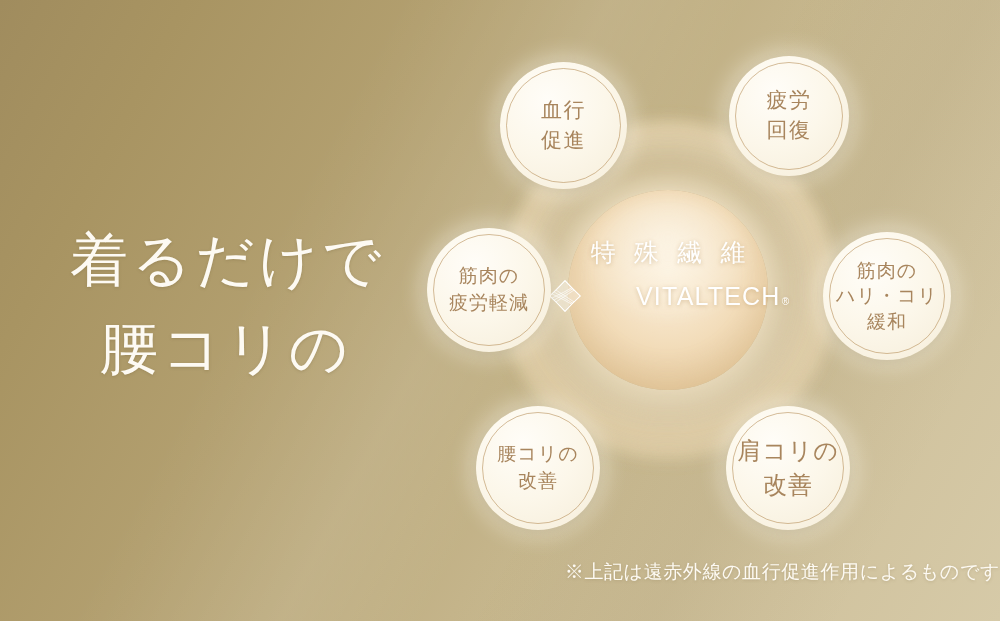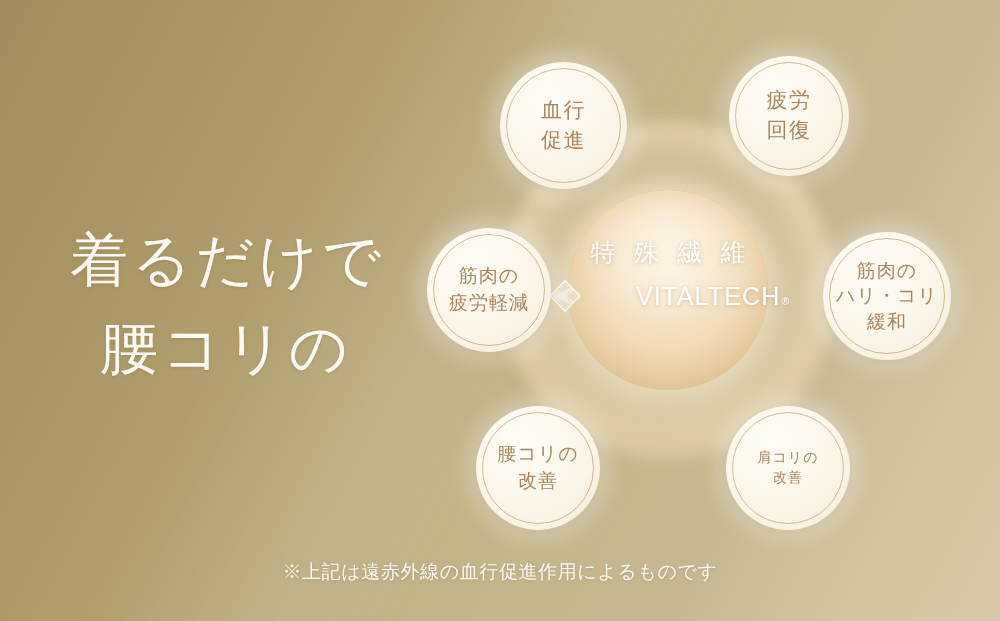--- a/index.html
+++ b/index.html
@@ -220,29 +220,29 @@
   #bubble-kinniku-l{ left: 427px; top: 228px; width: 124px; height: 124px; }
   #bubble-kinniku-r{ left: 823px; top: 232px; width: 128px; height: 128px; }
   #bubble-koshi    { left: 476px; top: 406px; width: 124px; height: 124px; }
   #bubble-kata     { left: 726px; top: 406px; width: 124px; height: 124px; }
 
   #bubble-kekkou    .bubble-label { font-size: 21px; }
   #bubble-hirou     .bubble-label { font-size: 21px; }
   #bubble-kinniku-l .bubble-label { font-size: 19px; letter-spacing: 1px; }
   #bubble-kinniku-r .bubble-label { font-size: 19px; letter-spacing: 1px; line-height: 1.35; }
   #bubble-koshi     .bubble-label { font-size: 19px; letter-spacing: 1px; }
-  #bubble-kata      .bubble-label { font-size: 14px; letter-spacing: 1px; }
+  #bubble-kata      .bubble-label { font-size: 24px; letter-spacing: 1px; }
 
   
   #footnote {
     position: absolute;
     left: 0;
     right: 0;
     top: 559px;
-    text-align: center;
+    text-align: right;
     color: #fdfaf3;
     font-family: "Liberation Serif", "DejaVu Serif", serif;
     font-size: 19px;
     letter-spacing: 0.6px;
     text-shadow: 0 1px 3px rgba(120,98,58,0.25);
   }
 </style>
 </head>
 <body>
 

